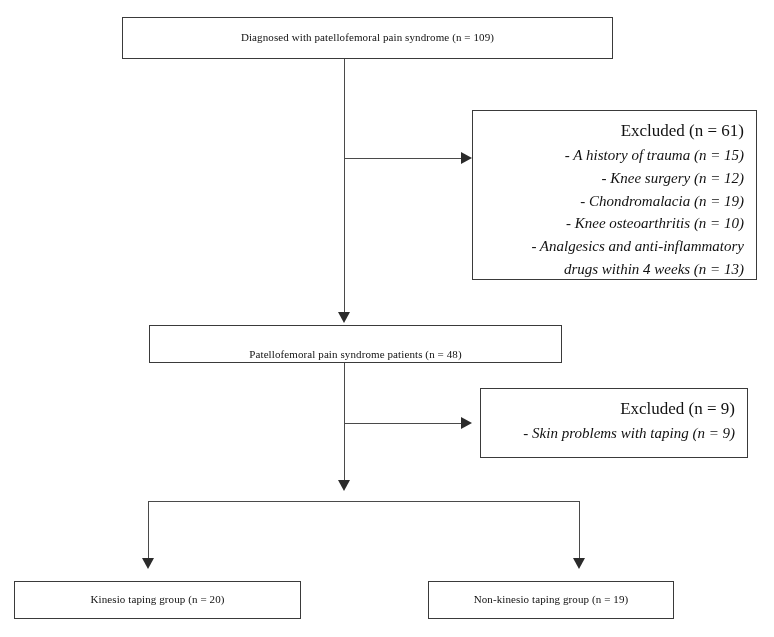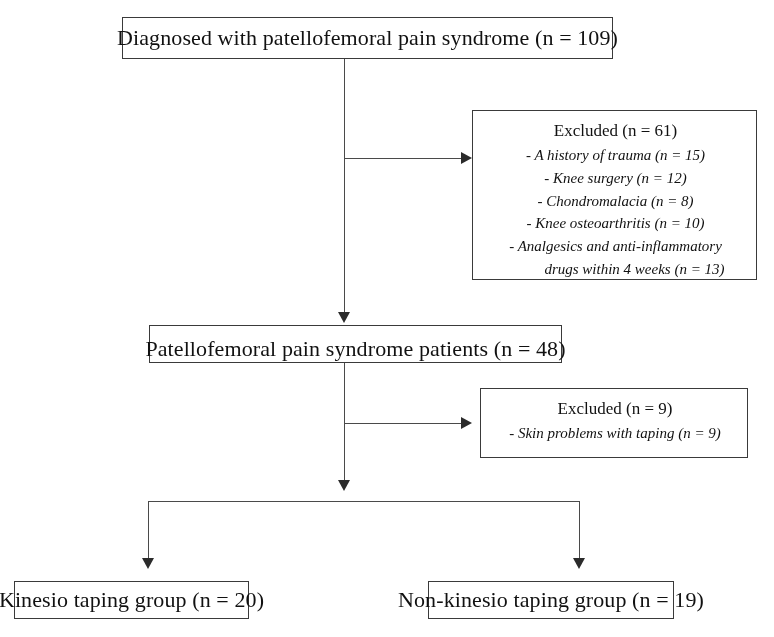--- a/index.html
+++ b/index.html
@@ -23,31 +23,31 @@
     position: absolute;
     box-sizing: border-box;
     border: 1.5px solid #3a3a3a;
     background: #ffffff;
     display: flex;
     align-items: center;
     justify-content: center;
     text-align: center;
   }
   .node .label {
-    font-size: 22px;
+    font-size: 11px;
     line-height: 1.25;
     letter-spacing: 0.1px;
     white-space: nowrap;
   }
 
   
   .node.excluded {
     display: block;
     padding: 9px 12px 9px 14px;
-    text-align: center;
+    text-align: right;
   }
   .node.excluded .head {
     display: block;
     font-size: 17px;
     line-height: 1.3;
     margin-bottom: 2px;
     white-space: nowrap;
   }
   .node.excluded ul {
     list-style: none;
@@ -113,21 +113,21 @@
   <div class="node excluded" style="left:472px; top:110px; width:285px; height:170px;">
     <span class="head">Excluded (n = 61)</span>
     <ul>
       <li>
         <span>- A history of trauma (n = 15)</span>
       </li>
       <li>
         <span>- Knee surgery (n = 12)</span>
       </li>
       <li>
-        <span>- Chondromalacia (n = 8)</span>
+        <span>- Chondromalacia (n = 19)</span>
       </li>
       <li>
         <span>- Knee osteoarthritis (n = 10)</span>
       </li>
       <li>
         <span>- Analgesics and anti-inflammatory</span>
         <span class="cont">drugs within 4 weeks (n = 13)</span>
       </li>
     </ul>
   </div>
@@ -150,21 +150,21 @@
       </li>
     </ul>
   </div>
 
   <div class="hline" style="left:148px; top:501px; width:432px;"></div>
   <div class="vline" style="left:148px; top:501px; height:59px;"></div>
   <div class="arrow-down" style="left:142px; top:558px;"></div>
   <div class="vline" style="left:579px; top:501px; height:59px;"></div>
   <div class="arrow-down" style="left:573px; top:558px;"></div>
 
-  <div class="node" style="left:14px; top:581px; width:235px; height:38px;">
+  <div class="node" style="left:14px; top:581px; width:287px; height:38px;">
     <span class="label">Kinesio taping group (n = 20)</span>
   </div>
 
   <div class="node" style="left:428px; top:581px; width:246px; height:38px;">
     <span class="label">Non-kinesio taping group (n = 19)</span>
   </div>
 
 </div>
 
 </body></html>

